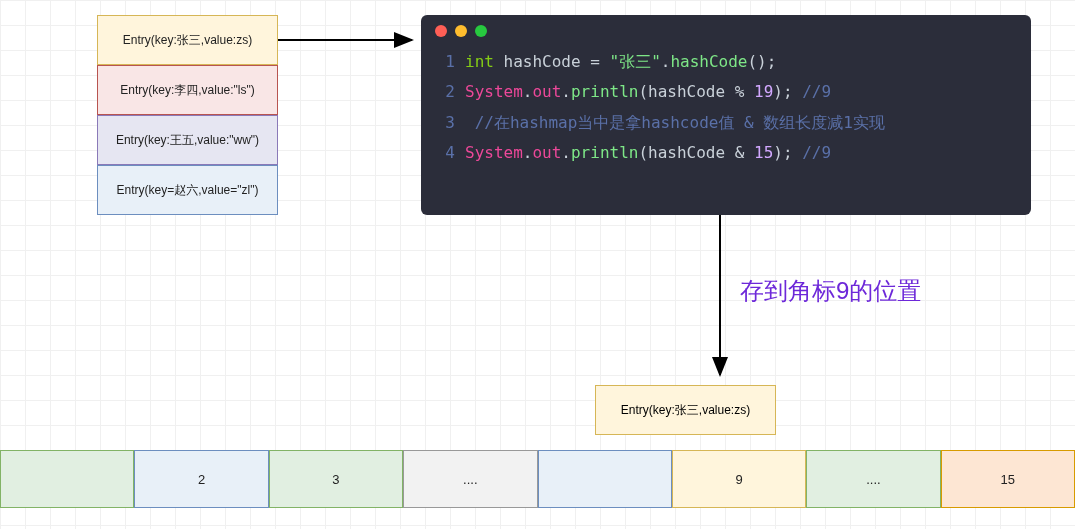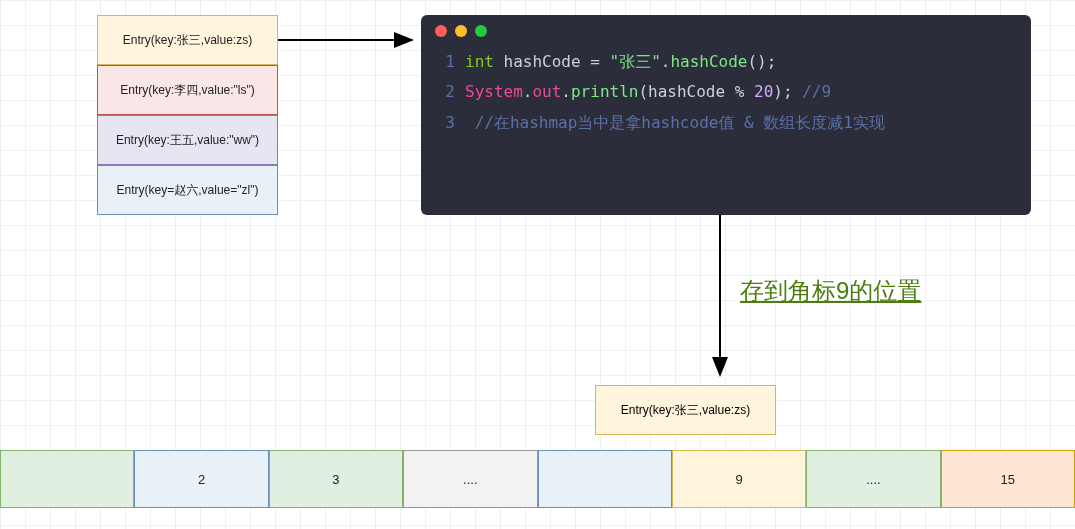--- a/index.html
+++ b/index.html
@@ -55,22 +55,21 @@
   .fn   { color:#7ee787; }
   .obj  { color:#ec4899; }
   .num  { color:#d2a8ff; }
   .cm   { color:#5a70a8; }
   .punc { color:#c9d1d9; }
 
   .annotation {
     position: absolute;
     left: 740px; top: 275px;
     font-size: 24px;
-    color: #4d7c0f;
-    text-decoration: underline;
+    color: #6d28d9;
   }
 
   .entry-target {
     position: absolute;
     left: 595px; top: 385px;
     width: 181px; height: 50px;
     background:#fff5dc; border:1px solid #d6b656;
     display:flex; align-items:center; justify-content:center;
     font-size:12px;
   }
@@ -115,22 +114,23 @@
   <span>Entry(key=赵六,value="zl")</span>
 </div>
 
 <div class="code-box">
   <div class="dots">
     <div class="dot dot-r"></div>
     <div class="dot dot-y"></div>
     <div class="dot dot-g"></div>
   </div>
   <div class="line"><span class="ln">1</span><span class="kw">int</span><span class="id"> </span><span class="id">hashCode</span><span class="op"> = </span><span class="str">"张三"</span><span class="punc">.</span><span class="fn">hashCode</span><span class="punc">();</span></div>
-  <div class="line"><span class="ln">2</span><span class="obj">System</span><span class="punc">.</span><span class="obj">out</span><span class="punc">.</span><span class="fn">println</span><span class="punc">(</span><span class="id">hashCode </span><span class="op">%</span><span class="id"> </span><span class="num">20</span><span class="punc">);</span><span class="cm"> //9</span></div>
+  <div class="line"><span class="ln">2</span><span class="obj">System</span><span class="punc">.</span><span class="obj">out</span><span class="punc">.</span><span class="fn">println</span><span class="punc">(</span><span class="id">hashCode </span><span class="op">%</span><span class="id"> </span><span class="num">19</span><span class="punc">);</span><span class="cm"> //9</span></div>
   <div class="line"><span class="ln">3</span><span class="cm"> //在hashmap当中是拿hashcode值 &amp; 数组长度减1实现</span></div>
+  <div class="line"><span class="ln">4</span><span class="obj">System</span><span class="punc">.</span><span class="obj">out</span><span class="punc">.</span><span class="fn">println</span><span class="punc">(</span><span class="id">hashCode </span><span class="op">&amp;</span><span class="id"> </span><span class="num">15</span><span class="punc">);</span><span class="cm"> //9</span></div>
 </div>
 
 <div class="annotation">存到角标9的位置</div>
 
 <div class="entry-target">
   <span>Entry(key:张三,value:zs)</span>
 </div>
 
 <div class="array-row">
   <div class="cell c0">

